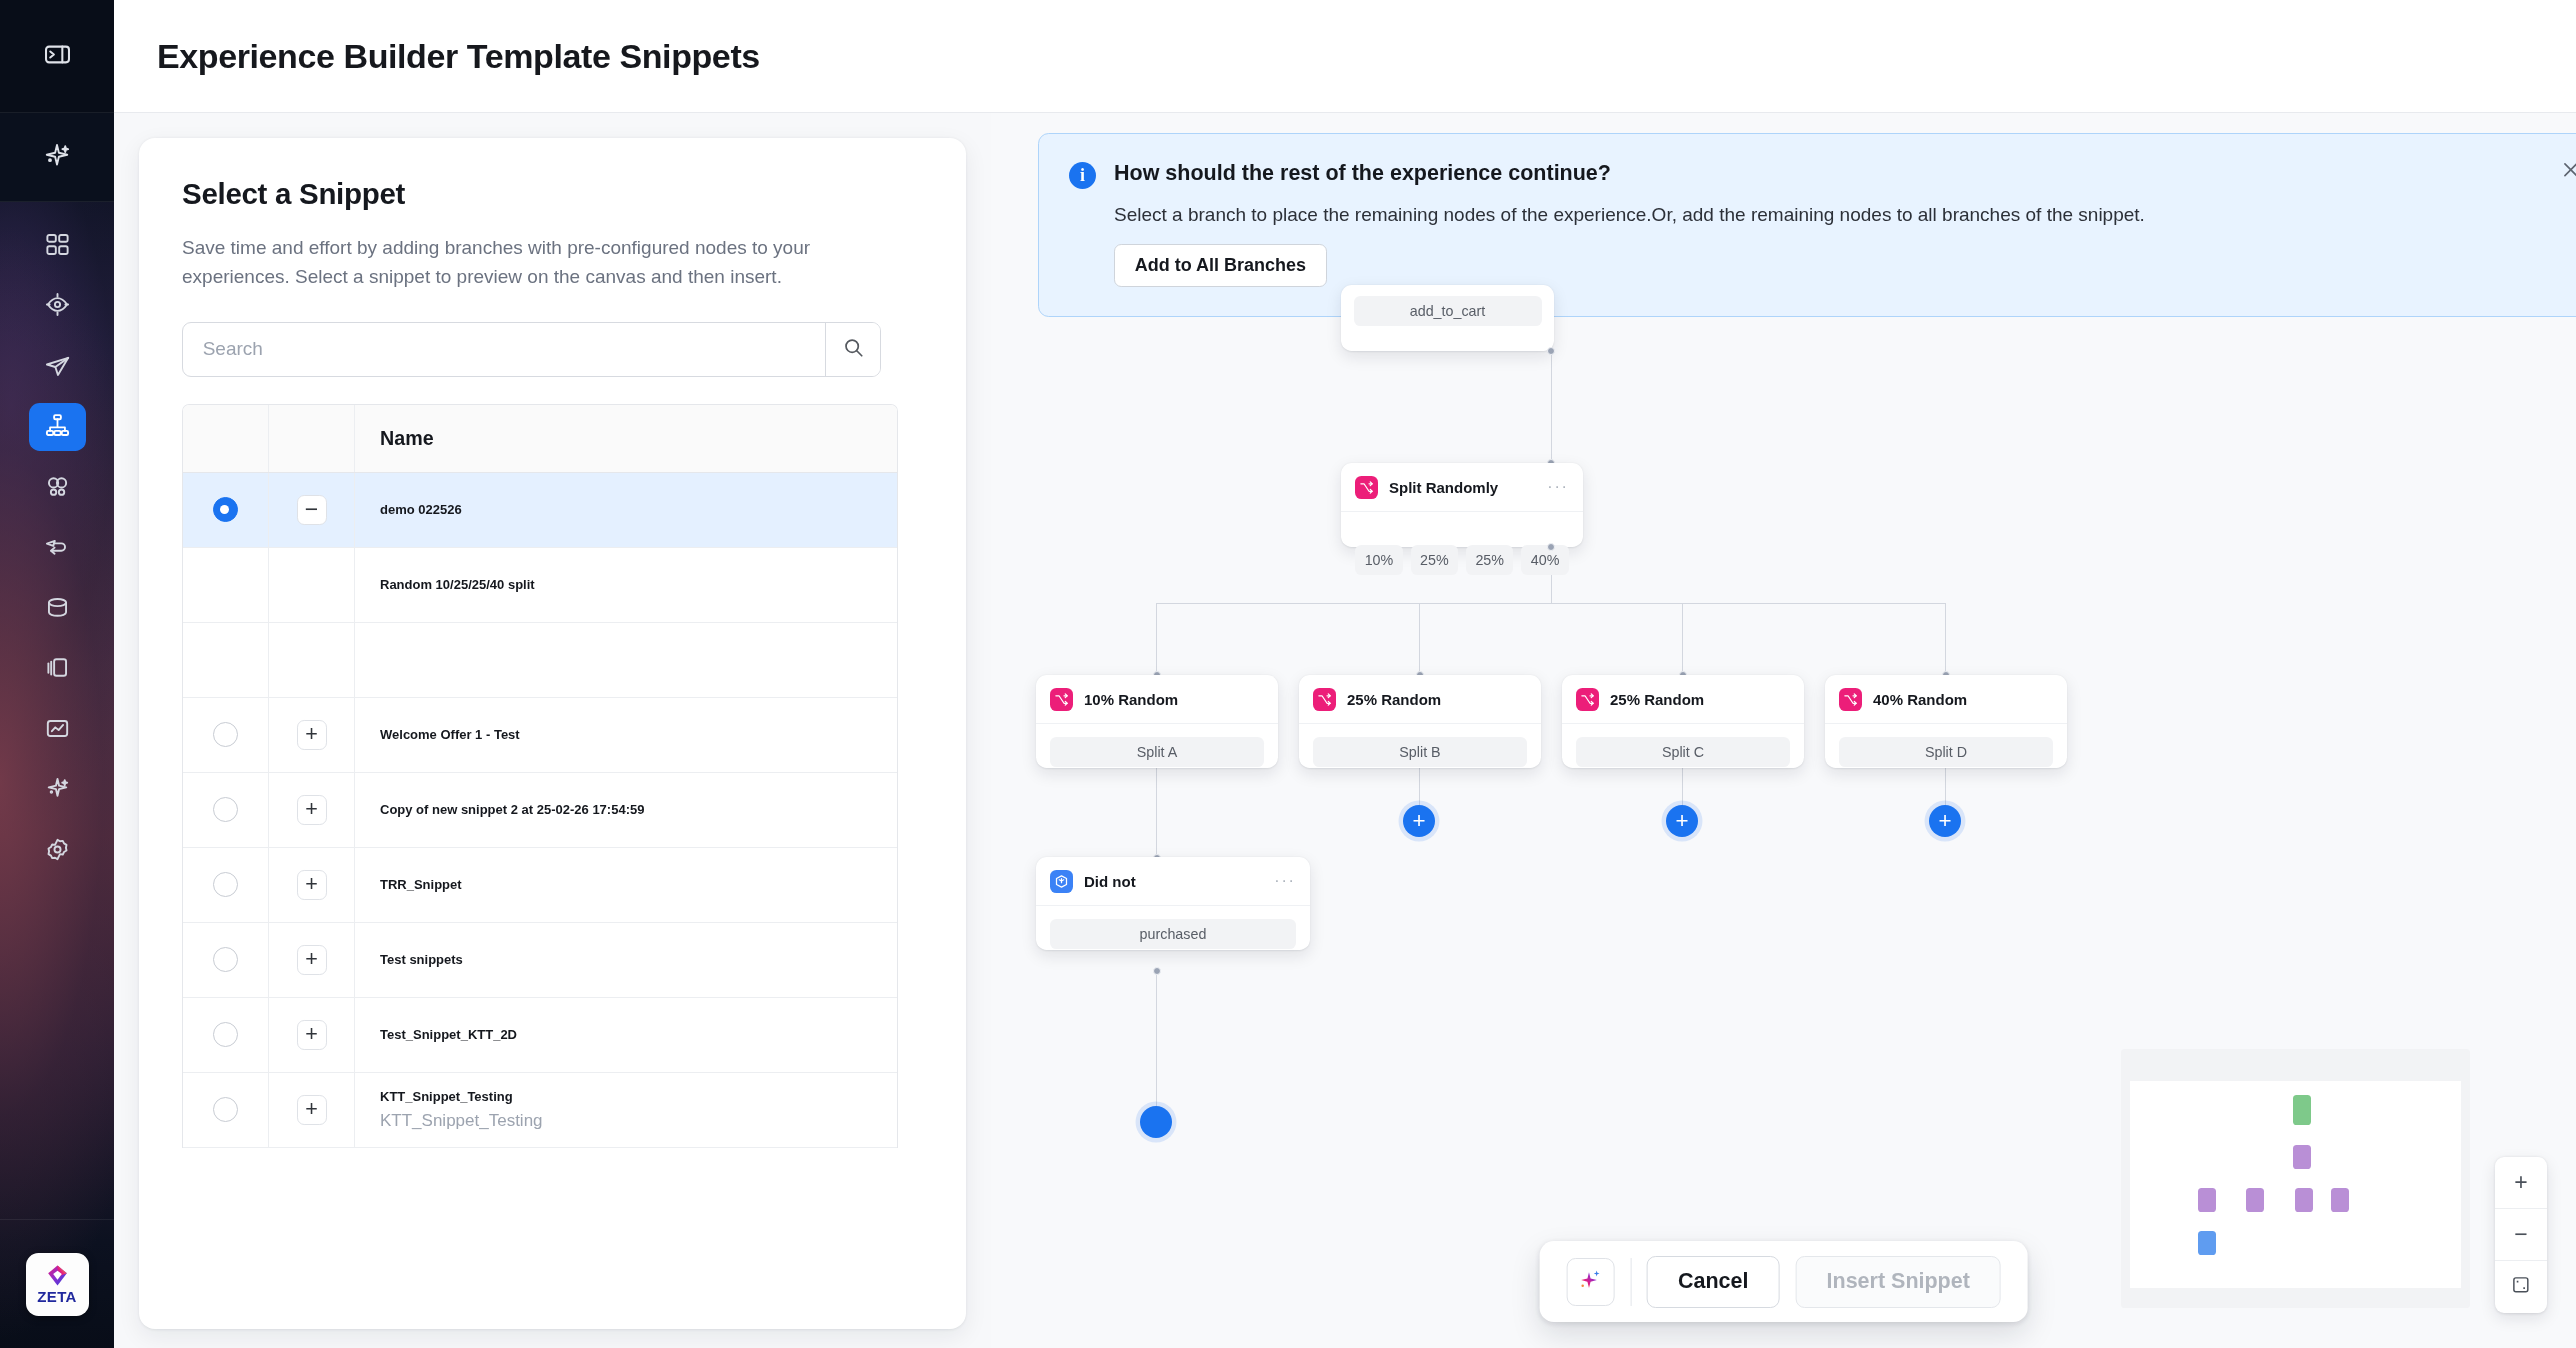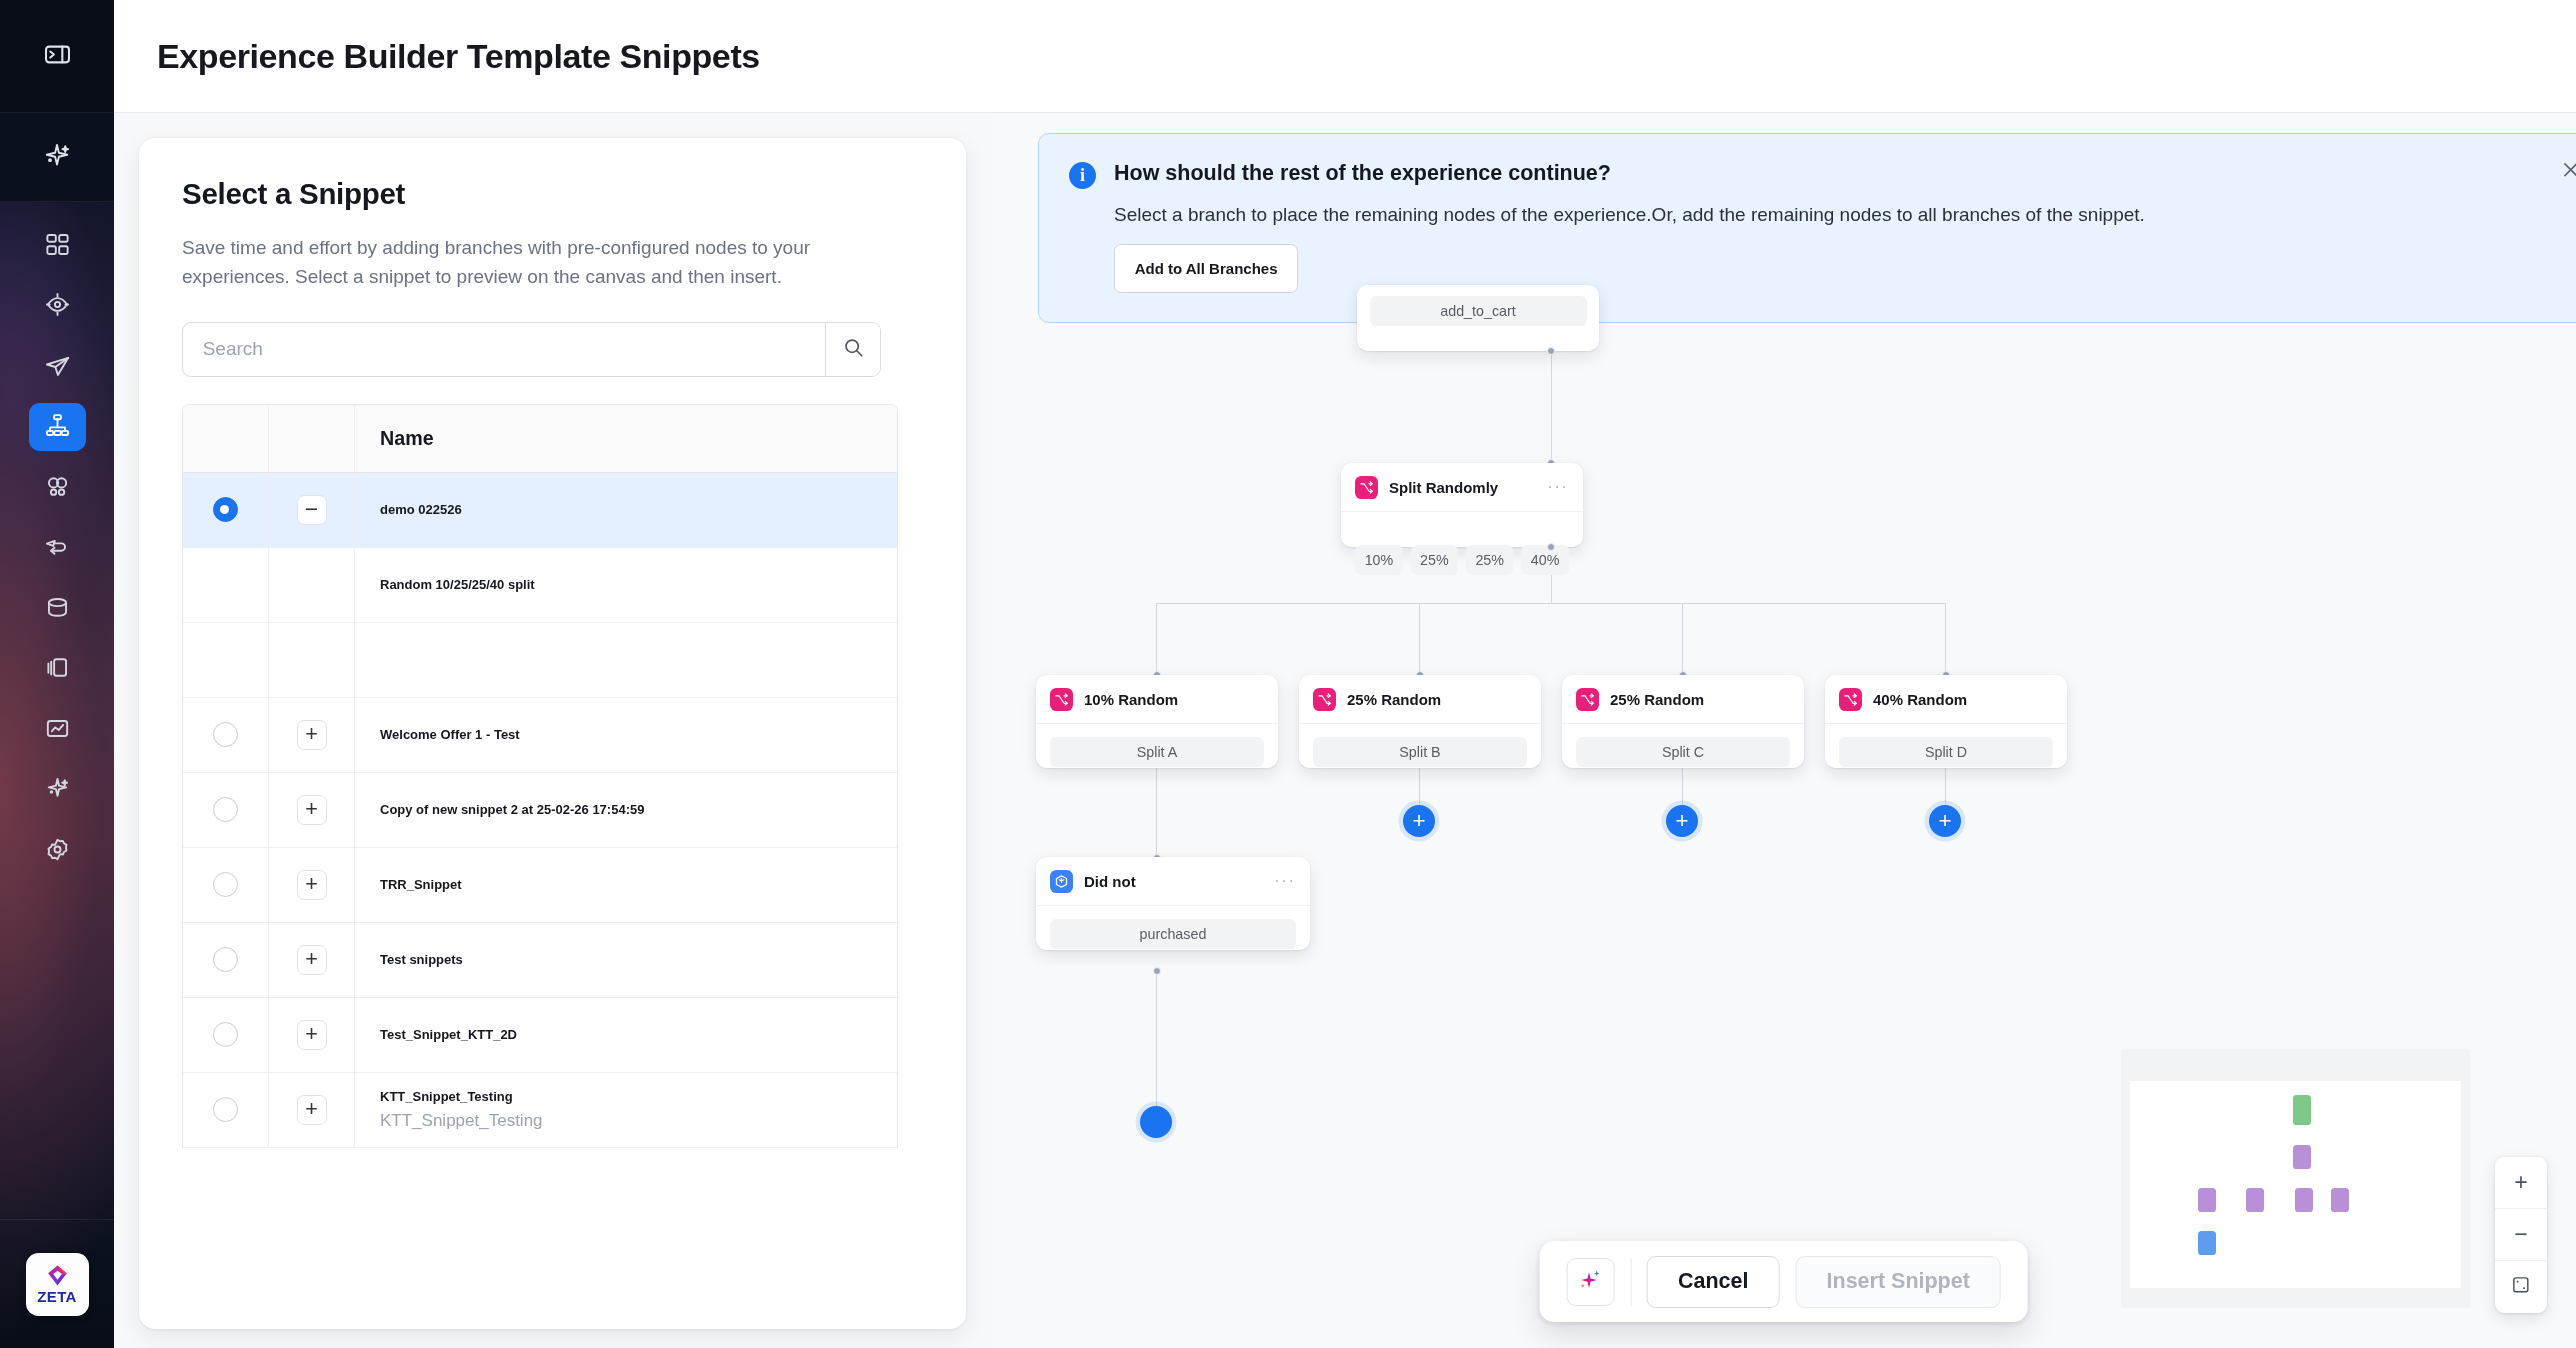--- a/index.html
+++ b/index.html
@@ -117,22 +117,22 @@
     padding: 27px 30px 29px 30px;
   }
   .banner-head { display: flex; align-items: flex-start; gap: 18px; }
   .info-dot { width: 27px; height: 27px; border-radius: 50%; background: #1a73f0; flex: 0 0 27px;
               display: flex; align-items: center; justify-content: center; color: #fff; font-size: 18px; font-weight: 700;
               font-family: "Liberation Serif", serif; margin-top: 1.8px; }
   .banner-title { font-size: 21.5px; font-weight: 700; color: #15181e; }
   .banner-body { margin-left: 45px; margin-top: 14.3px; font-size: 19px; color: #2c3038; }
   .banner-btn {
     margin-left: 45px; margin-top: 18px; display: inline-flex; align-items: center; justify-content: center;
-    height: 49px; padding: 0 19.7px; border: 0.9px solid #cfd4db; border-radius: 7.2px; background: #fff;
-    font-size: 15px; font-weight: 600; color: #15181e; cursor: pointer;
+    height: 43px; padding: 0 19.7px; border: 0.9px solid #cfd4db; border-radius: 7.2px; background: #fff;
+    font-size: 18px; font-weight: 600; color: #15181e; cursor: pointer;
   }
   .banner-close { position: absolute; right: 25px; top: 23px; width: 30px; height: 30px; cursor: pointer;
                   display: flex; align-items: center; justify-content: center; }
   .banner-close svg { width: 21.5px; height: 21.5px; stroke: #5d6470; stroke-width: 1.8; }
 
   
   .flow { position: absolute; inset: 0; }
   .edge { position: absolute; background: #d3d7df; }
   .port { position: absolute; width: 8px; height: 8px; border-radius: 50%; background: #9aa3b4; border: 1.8px solid #eef0f4; }
 
@@ -507,21 +507,21 @@
           <div class="edge" style="left:165px; top:490px; width:0.9px; height:72px;"></div>
           <div class="edge" style="left:428px; top:490px; width:0.9px; height:72px;"></div>
           <div class="edge" style="left:691px; top:490px; width:0.9px; height:72px;"></div>
           <div class="edge" style="left:954px; top:490px; width:0.9px; height:72px;"></div>
           <div class="edge" style="left:165px; top:655px; width:0.9px; height:89px;"></div>
           <div class="edge" style="left:428px; top:655px; width:0.9px; height:38px;"></div>
           <div class="edge" style="left:691px; top:655px; width:0.9px; height:38px;"></div>
           <div class="edge" style="left:954px; top:655px; width:0.9px; height:38px;"></div>
           <div class="edge" style="left:165px; top:858px; width:0.9px; height:143px;"></div>
 
-          <div class="node topnode" style="left:350px; top:172px; width:242px; height:66px;margin-left:16px;">
+          <div class="node topnode" style="left:350px; top:172px; width:213px; height:66px;">
             <div class="node-body">
               <div class="chip">add_to_cart</div>
             </div>
           </div>
           <div class="port" style="left:556px; top:234px;"></div>
 
           <div class="port" style="left:556px; top:346px;"></div>
           <div class="node" style="left:350px; top:350px; width:242px; height:84px;">
             <div class="node-head">
               <span class="node-ico pink">

